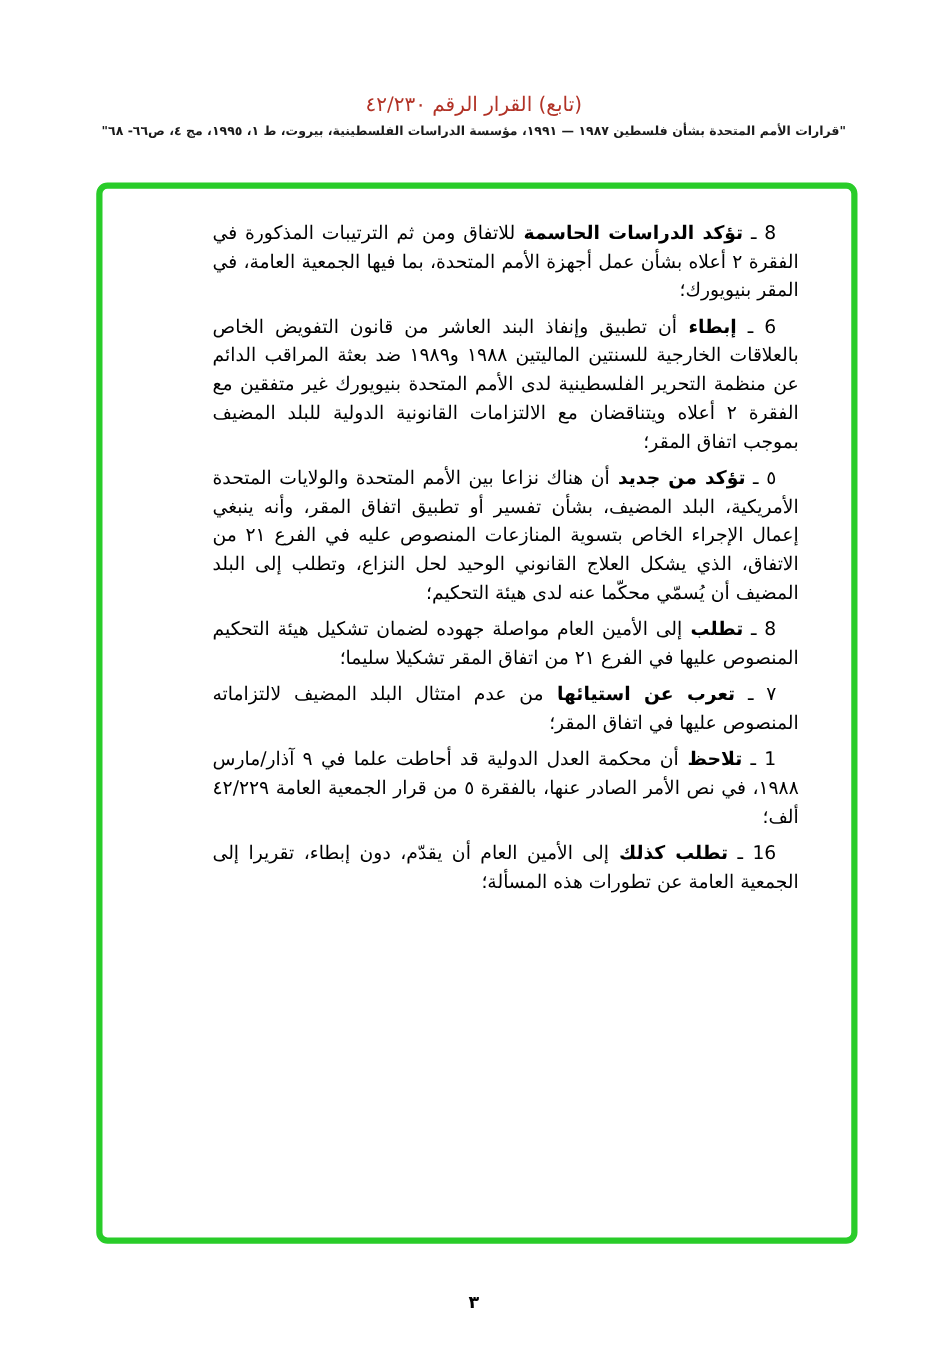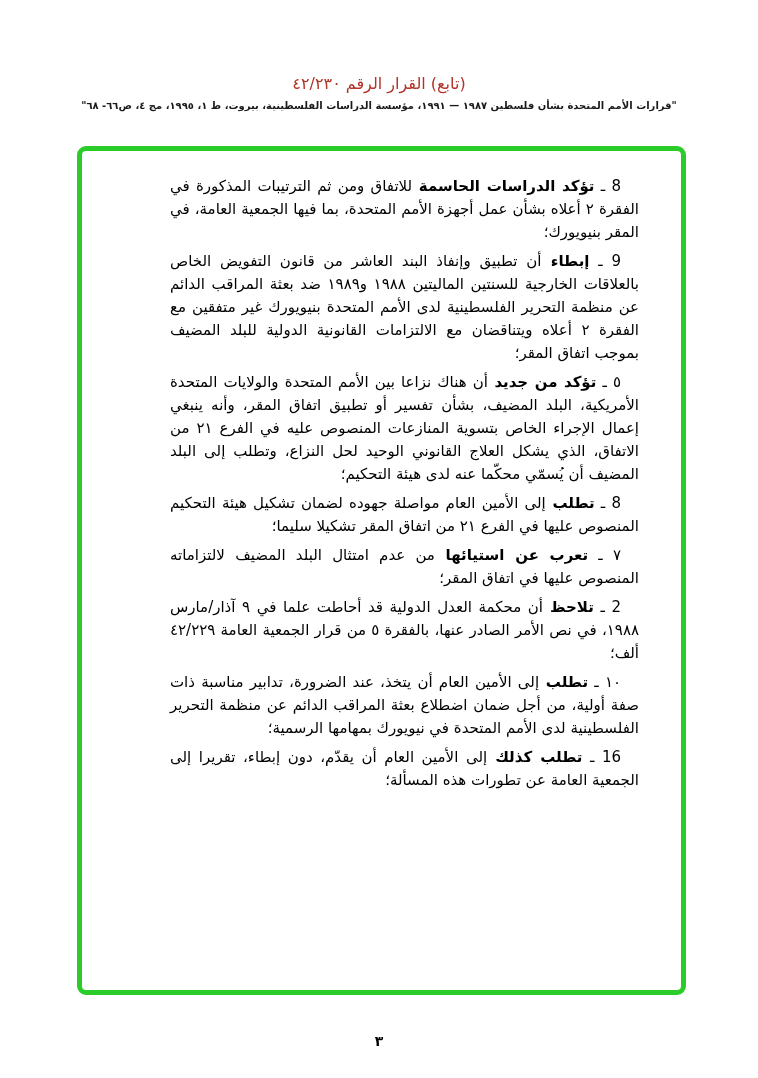--- a/index.html
+++ b/index.html
@@ -61,26 +61,25 @@
 <div class="page">
 
   <header class="page-header">
     <h1 class="doc-title" style="color: rgb(177, 50, 38);">(تابع) القرار الرقم ٤٢/٢٣٠</h1>
     <p class="doc-source">"قرارات الأمم المتحدة بشأن فلسطين ١٩٨٧ — ١٩٩١، مؤسسة الدراسات الفلسطينية، بيروت، ط ١، ١٩٩٥، مج ٤، ص٦٦- ٦٨"</p>
   </header>
 
   <section class="frame" style="border-color: rgb(41, 204, 41);">
     <div class="paragraphs">
         <p class="para"><span class="para-num">8 ـ </span><span class="para-lead">تؤكد الدراسات الحاسمة </span><span>للاتفاق ومن ثم الترتيبات المذكورة في الفقرة ٢ أعلاه بشأن عمل أجهزة الأمم المتحدة، بما فيها الجمعية العامة، في المقر بنيويورك؛</span></p>
-        <p class="para"><span class="para-num">9 ـ </span><span class="para-lead">إبطاء </span><span>أن تطبيق وإنفاذ البند العاشر من قانون التفويض الخاص بالعلاقات الخارجية للسنتين الماليتين ١٩٨٨ و١٩٨٩ ضد بعثة المراقب الدائم عن منظمة التحرير الفلسطينية لدى الأمم المتحدة بنيويورك غير متفقين مع الفقرة ٢ أعلاه ويتناقضان مع الالتزامات القانونية الدولية للبلد المضيف بموجب اتفاق المقر؛</span></p>
+        <p class="para"><span class="para-num">6 ـ </span><span class="para-lead">إبطاء </span><span>أن تطبيق وإنفاذ البند العاشر من قانون التفويض الخاص بالعلاقات الخارجية للسنتين الماليتين ١٩٨٨ و١٩٨٩ ضد بعثة المراقب الدائم عن منظمة التحرير الفلسطينية لدى الأمم المتحدة بنيويورك غير متفقين مع الفقرة ٢ أعلاه ويتناقضان مع الالتزامات القانونية الدولية للبلد المضيف بموجب اتفاق المقر؛</span></p>
         <p class="para"><span class="para-num">٥ ـ </span><span class="para-lead">تؤكد من جديد </span><span>أن هناك نزاعا بين الأمم المتحدة والولايات المتحدة الأمريكية، البلد المضيف، بشأن تفسير أو تطبيق اتفاق المقر، وأنه ينبغي إعمال الإجراء الخاص بتسوية المنازعات المنصوص عليه في الفرع ٢١ من الاتفاق، الذي يشكل العلاج القانوني الوحيد لحل النزاع، وتطلب إلى البلد المضيف أن يُسمّي محكّما عنه لدى هيئة التحكيم؛</span></p>
         <p class="para"><span class="para-num">8 ـ </span><span class="para-lead">تطلب </span><span>إلى الأمين العام مواصلة جهوده لضمان تشكيل هيئة التحكيم المنصوص عليها في الفرع ٢١ من اتفاق المقر تشكيلا سليما؛</span></p>
         <p class="para"><span class="para-num">٧ ـ </span><span class="para-lead">تعرب عن استيائها </span><span>من عدم امتثال البلد المضيف لالتزاماته المنصوص عليها في اتفاق المقر؛</span></p>
-        <p class="para"><span class="para-num">2 ـ </span><span class="para-lead">تلاحظ </span><span>أن محكمة العدل الدولية قد أحاطت علما في ٩ آذار/مارس ١٩٨٨، في نص الأمر الصادر عنها، بالفقرة ٥ من قرار الجمعية العامة ٤٢/٢٢٩ ألف؛</span></p>
-        <p class="para"><span class="para-num">١٠ ـ </span><span class="para-lead">تطلب </span><span>إلى الأمين العام أن يتخذ، عند الضرورة، تدابير مناسبة ذات صفة أولية، من أجل ضمان اضطلاع بعثة المراقب الدائم عن منظمة التحرير الفلسطينية لدى الأمم المتحدة في نيويورك بمهامها الرسمية؛</span></p>
+        <p class="para"><span class="para-num">1 ـ </span><span class="para-lead">تلاحظ </span><span>أن محكمة العدل الدولية قد أحاطت علما في ٩ آذار/مارس ١٩٨٨، في نص الأمر الصادر عنها، بالفقرة ٥ من قرار الجمعية العامة ٤٢/٢٢٩ ألف؛</span></p>
         <p class="para"><span class="para-num">16 ـ </span><span class="para-lead">تطلب كذلك </span><span>إلى الأمين العام أن يقدّم، دون إبطاء، تقريرا إلى الجمعية العامة عن تطورات هذه المسألة؛</span></p>
       </div>
   </section>
 
   <footer class="page-footer">
     <span class="page-num">٣</span>
   </footer>
 
 </div>
 

